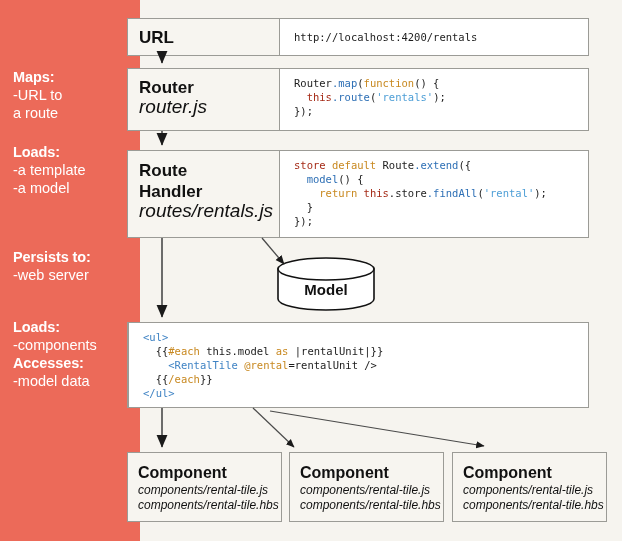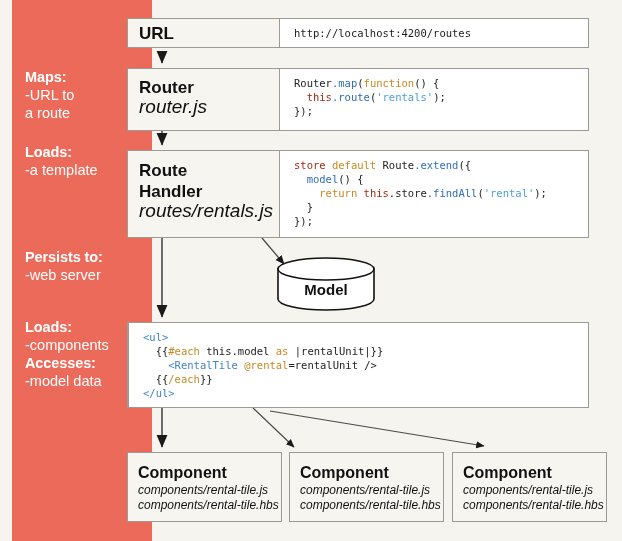--- a/index.html
+++ b/index.html
@@ -18,21 +18,21 @@
   #canvas {
     position: relative;
     width: 622px;
     height: 541px;
     background: #f6f4ef;
   }
 
   
   .side-panel {
     position: absolute;
-    left: 12px;
+    left: 0;
     top: 0;
     width: 140px;
     height: 541px;
     background: #ec6a59;
     color: #ffffff;
   }
   .note {
     position: absolute;
     left: 13px;
     width: 104px;
@@ -153,38 +153,39 @@
 
   <div class="side-panel">
     <div class="note" style="top:68px;">
       <div class="note-title">Maps:</div>
       <div class="note-line">-URL to</div>
       <div class="note-line">a route</div>
     </div>
     <div class="note" style="top:143px;">
       <div class="note-title">Loads:</div>
       <div class="note-line">-a template</div>
+      <div class="note-line">-a model</div>
     </div>
     <div class="note" style="top:248px;">
       <div class="note-title">Persists to:</div>
       <div class="note-line">-web server</div>
     </div>
     <div class="note" style="top:318px;">
       <div class="note-title">Loads:</div>
       <div class="note-line">-components</div>
       <div class="note-title">Accesses:</div>
       <div class="note-line">-model data</div>
     </div>
   </div>
 
-  <div class="row-box" style="left:127px; top:18px; width:462px; height:30px;">
+  <div class="row-box" style="left:127px; top:18px; width:462px; height:38px;">
     <div class="label-cell vcenter" style="width:151px;">
       <div class="cell-title">URL</div>
     </div>
-    <div class="code-cell vcenter">http://localhost:4200/routes</div>
+    <div class="code-cell vcenter">http://localhost:4200/rentals</div>
   </div>
 
   <div class="row-box" style="left:127px; top:68px; width:462px; height:63px;">
     <div class="label-cell" style="width:151px; padding-top:8px;">
       <div class="cell-title">Router</div>
       <div class="cell-sub">router.js</div>
     </div>
     <div class="code-cell"><span class="k-plain">Router</span><span class="k-fn">.map</span><span class="k-plain">(</span><span class="k-mod">function</span><span class="k-plain">() {</span>
 <span class="k-plain">  </span><span class="k-key">this</span><span class="k-fn">.route</span><span class="k-plain">(</span><span class="k-str">'rentals'</span><span class="k-plain">);</span>
 <span class="k-plain">});</span></div>

